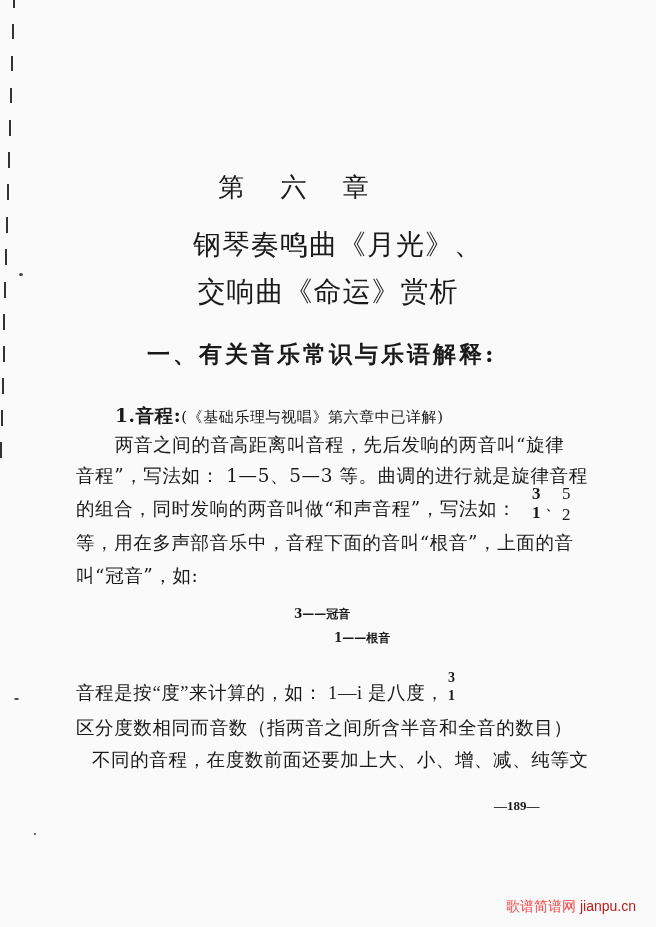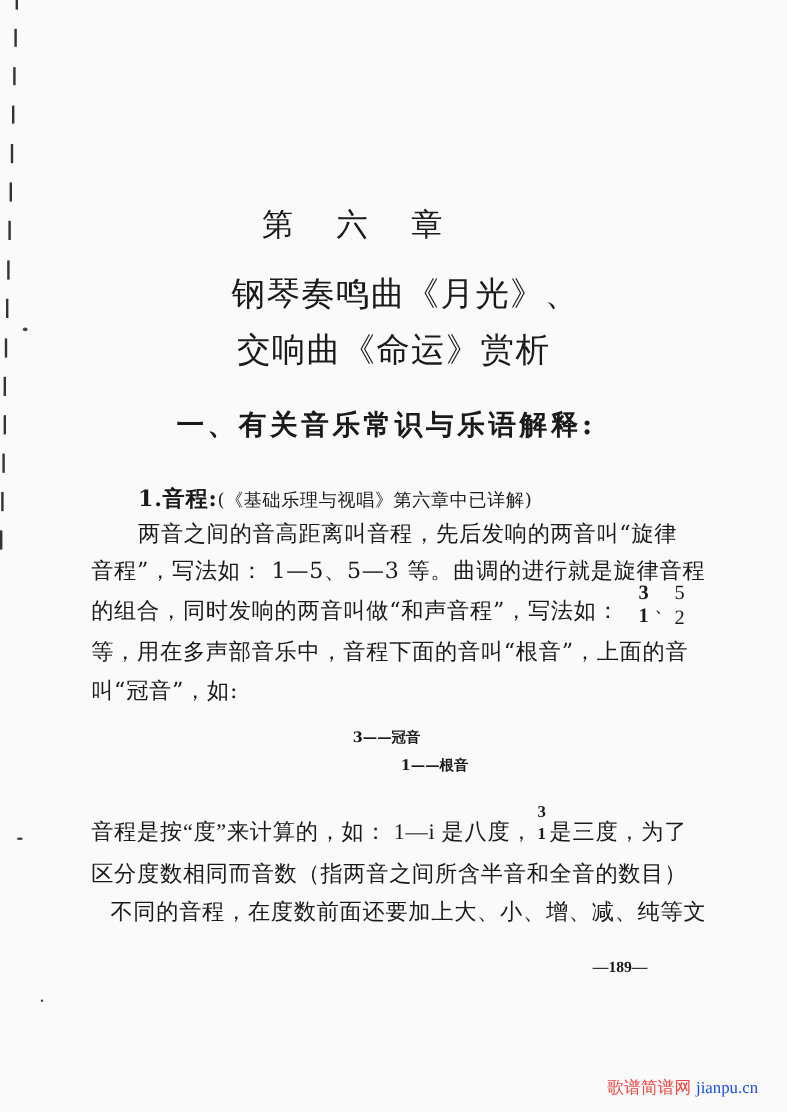--- a/index.html
+++ b/index.html
@@ -17,21 +17,21 @@
     .t1 { top: 210px; padding-left: 20px; box-sizing: border-box; }
     .t2 { top: 257px; }
     .section-heading { position: absolute; left: 147px; top: 339px; font-size: 23px; letter-spacing: 3px; font-weight: bold; }
     .line { position: absolute; font-size: 18.5px; white-space: nowrap; letter-spacing: 0.6px; }
     .bold { font-weight: bold; }
     .frac { position: absolute; font-size: 17px; font-weight: bold; line-height: 1; font-family: "Liberation Serif", serif; }
     .example { position: absolute; font-size: 12px; font-weight: bold; white-space: nowrap; }
     .page-number { position: absolute; left: 494px; top: 798px; font-size: 13px; font-weight: bold; font-family: "Liberation Serif", serif; }
     .watermark { position: absolute; left: 506px; top: 898px; font-size: 14px; white-space: nowrap; }
     .wm-cn { color: #ef4444; font-family: "DejaVu Sans", sans-serif; }
-    .wm-en { color: #1d4ed8; font-family: Liberation Serif, serif; margin-left: 4px; }
+    .wm-en { color: #b91c1c; font-family: Liberation Sans, sans-serif; margin-left: 4px; }
   </style>
 </head>
 <body>
 
 <div class="page">
 
   <div class="margin-dash" style="left:13px;top:0px;height:8px;"></div>
   <div class="margin-dash" style="left:12px;top:24px;height:15px;"></div>
   <div class="margin-dash" style="left:11px;top:56px;height:15px;"></div>
   <div class="margin-dash" style="left:10px;top:88px;height:15px;"></div>
@@ -72,21 +72,20 @@
 
   <div class="line" style="left:76px;top:563px;">叫“冠音”，如:</div>
   <div class="line" style="left:76px;top:530px;">等，用在多声部音乐中，音程下面的音叫“根音”，上面的音</div>
 
   <div class="example" style="left:294px;top:606px;">3——冠音</div>
   <div class="example" style="left:294px;top:630px;margin-left:40px;">1——根音</div>
 
   <div class="line" style="left:76px;top:680px;font-family:Liberation Serif, serif;">音程是按“度”来计算的，如： 1—i 是八度，</div>
   <div class="frac" style="left:448px;top:671px;font-size:14px;">3</div>
   <div class="frac" style="left:448px;top:689px;font-size:14px;">1</div>
-  <div class="line" style="left:458px;top:680px;">是三度，为了</div>
   <div class="line" style="left:76px;top:715px;">区分度数相同而音数（指两音之间所含半音和全音的数目）</div>
   <div class="line" style="left:76px;top:747px;margin-left:16px;">不同的音程，在度数前面还要加上大、小、增、减、纯等文</div>
 
   <div class="page-number">—189—</div>
 
   <div class="watermark">
     <span class="wm-cn">歌谱简谱网</span><span class="wm-en">jianpu.cn</span>
   </div>
 
 </div>

